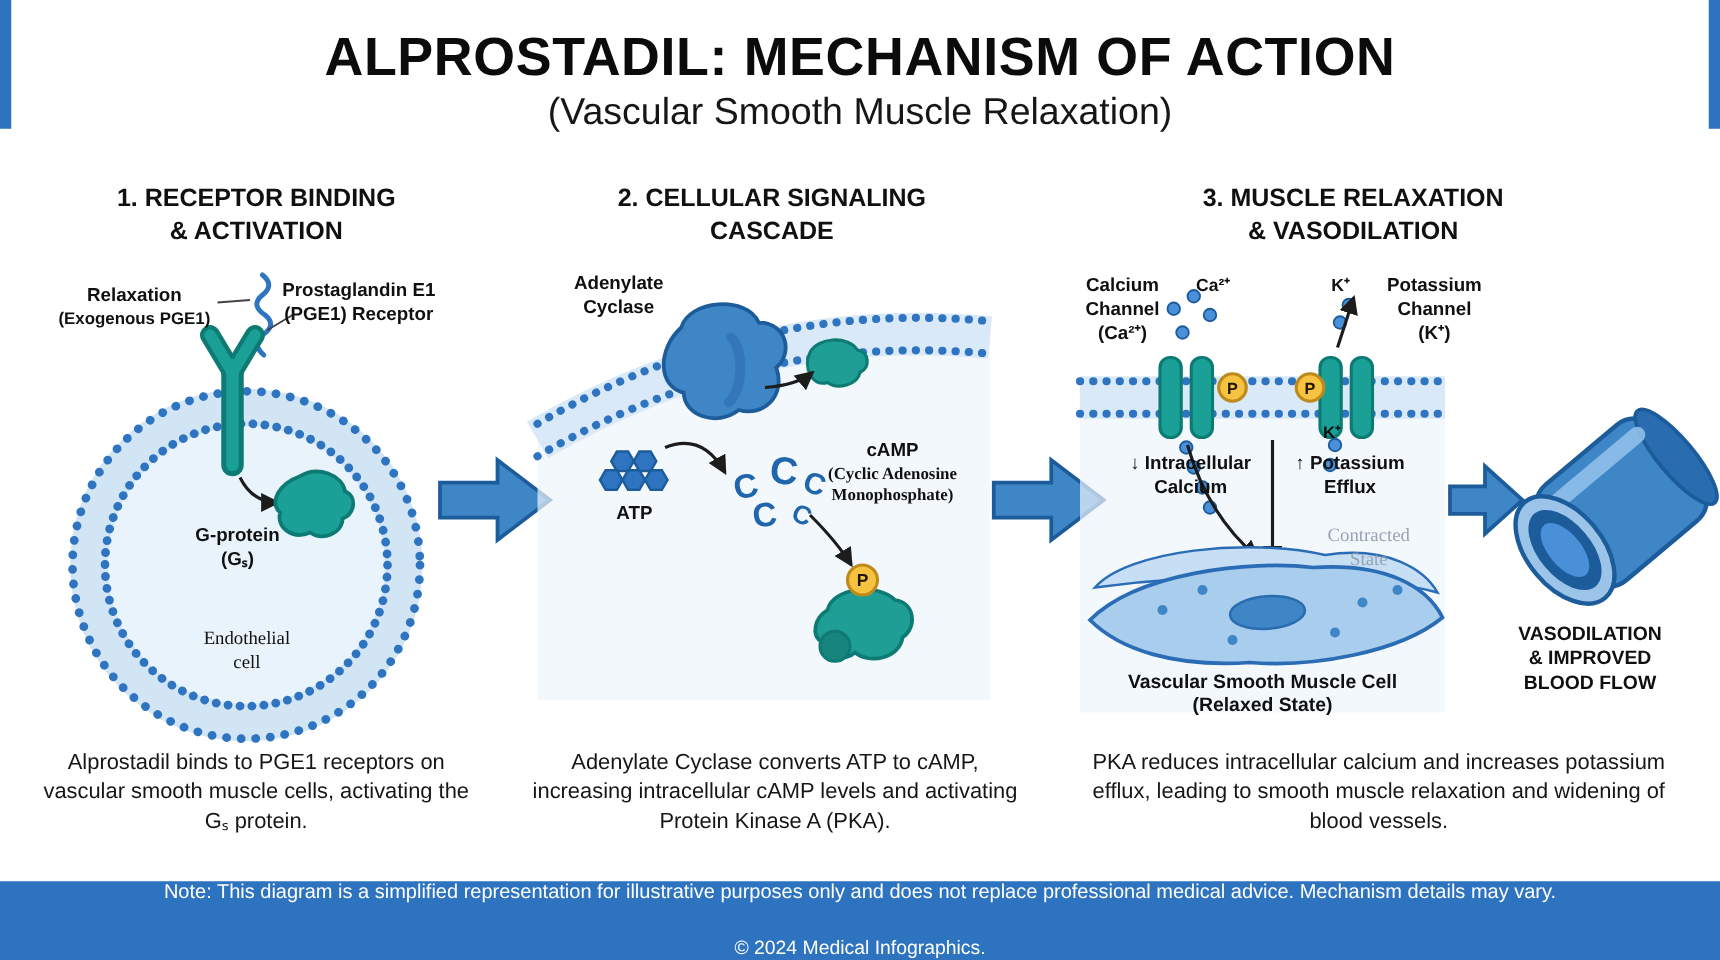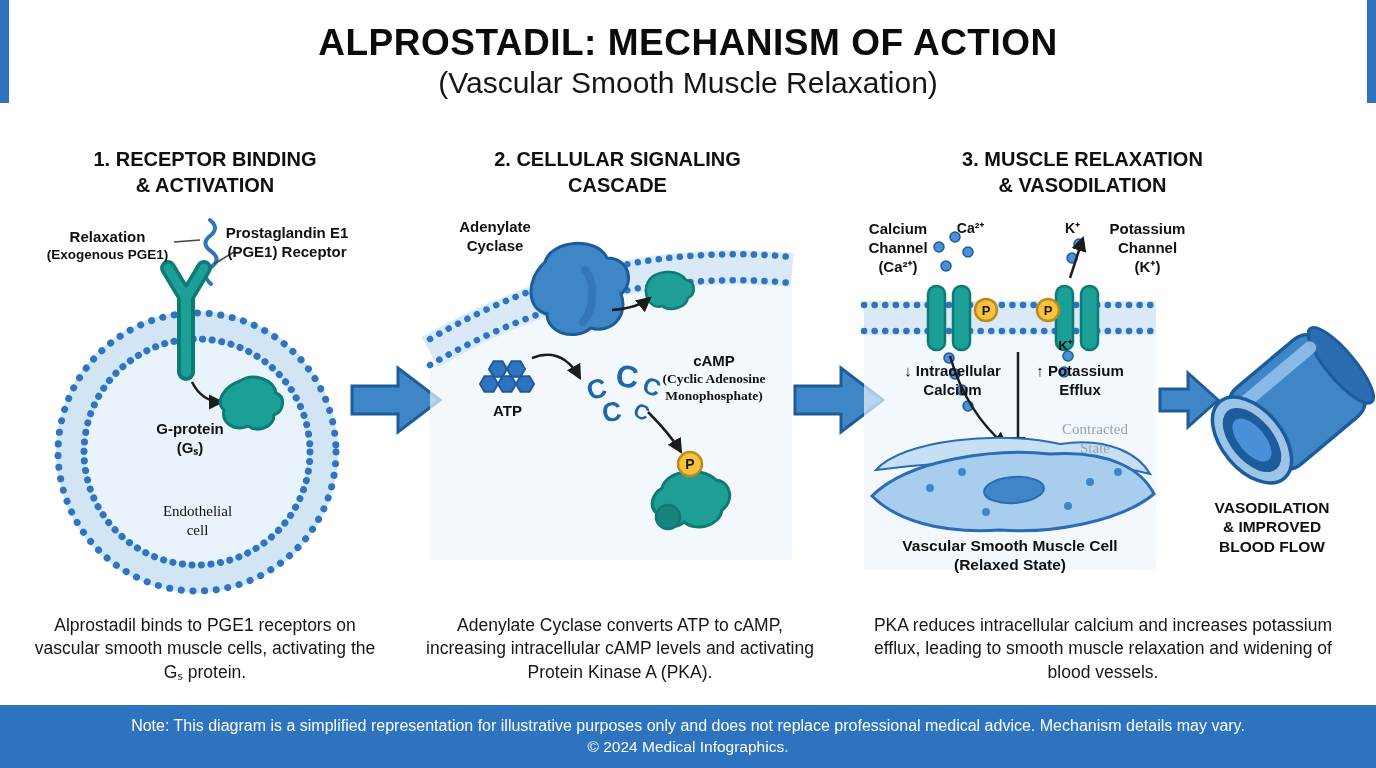--- a/index.html
+++ b/index.html
@@ -1,30 +1,30 @@
 <!DOCTYPE html>
 <html style="--accent: #2e73bf; --dark_blue: #1d5c9b; --mid_blue: #3e86c6; --light_blue: #d9e9f7; --teal: #1aa096; --yellow: #f6c341;"><head>
 <meta charset="utf-8">
 <style>
   html,body { margin:0; padding:0; background:#ffffff; font-family:"Liberation Sans", sans-serif; }
   .stage { position:relative; width:1376px; height:768px; background:#ffffff; overflow:hidden; }
   .abs { position:absolute; }
   .center { text-align:center; }
-  .title { font-size:37px; font-weight:800; color:#0b0b0b; letter-spacing:.5px; }
+  .title { font-size:43px; font-weight:800; color:#0b0b0b; letter-spacing:.5px; }
   .subtitle { font-size:30px; font-weight:400; color:#161616; margin-top:2px; }
   .panel-heading { font-size:20px; font-weight:800; color:#101010; line-height:1.3;text-align:center; }
   .lbl { font-size:15px; font-weight:700; color:#101010; line-height:1.25; }
   .lbl .sub { font-size:13.5px; font-weight:600; }
   .lbl-reg { font-weight:400;font-family:Liberation Serif, serif; }
   .lbl-semi { font-weight:600; }
-  .caption { font-size:17.5px; font-weight:400; color:#161616; line-height:1.34;margin-top:16px; }
+  .caption { font-size:17.5px; font-weight:400; color:#161616; line-height:1.34; }
   .grey { color:#97a4b1; }
   .edge-bar { width:9px; height:103px; background:var(--accent,#2e73bf); }
   .footer { position:absolute; left:0; bottom:0; width:1376px; height:63px; background:var(--accent,#2e73bf);
-            color:#ffffff; display:flex; flex-direction:column; align-items:center; justify-content:center; gap:3px; }
+            color:#ffffff; display:flex; flex-direction:column; align-items:center; justify-content:space-between; gap:3px; }
   .footer .note { font-size:16px; }
   .footer .copy { font-size:15.5px; }
   svg text { font-family:"Liberation Sans", sans-serif; }
 </style>
 </head>
 <body>
 
 <div class="stage">
 
   <div class="abs edge-bar" style="left:0;top:0"></div>

